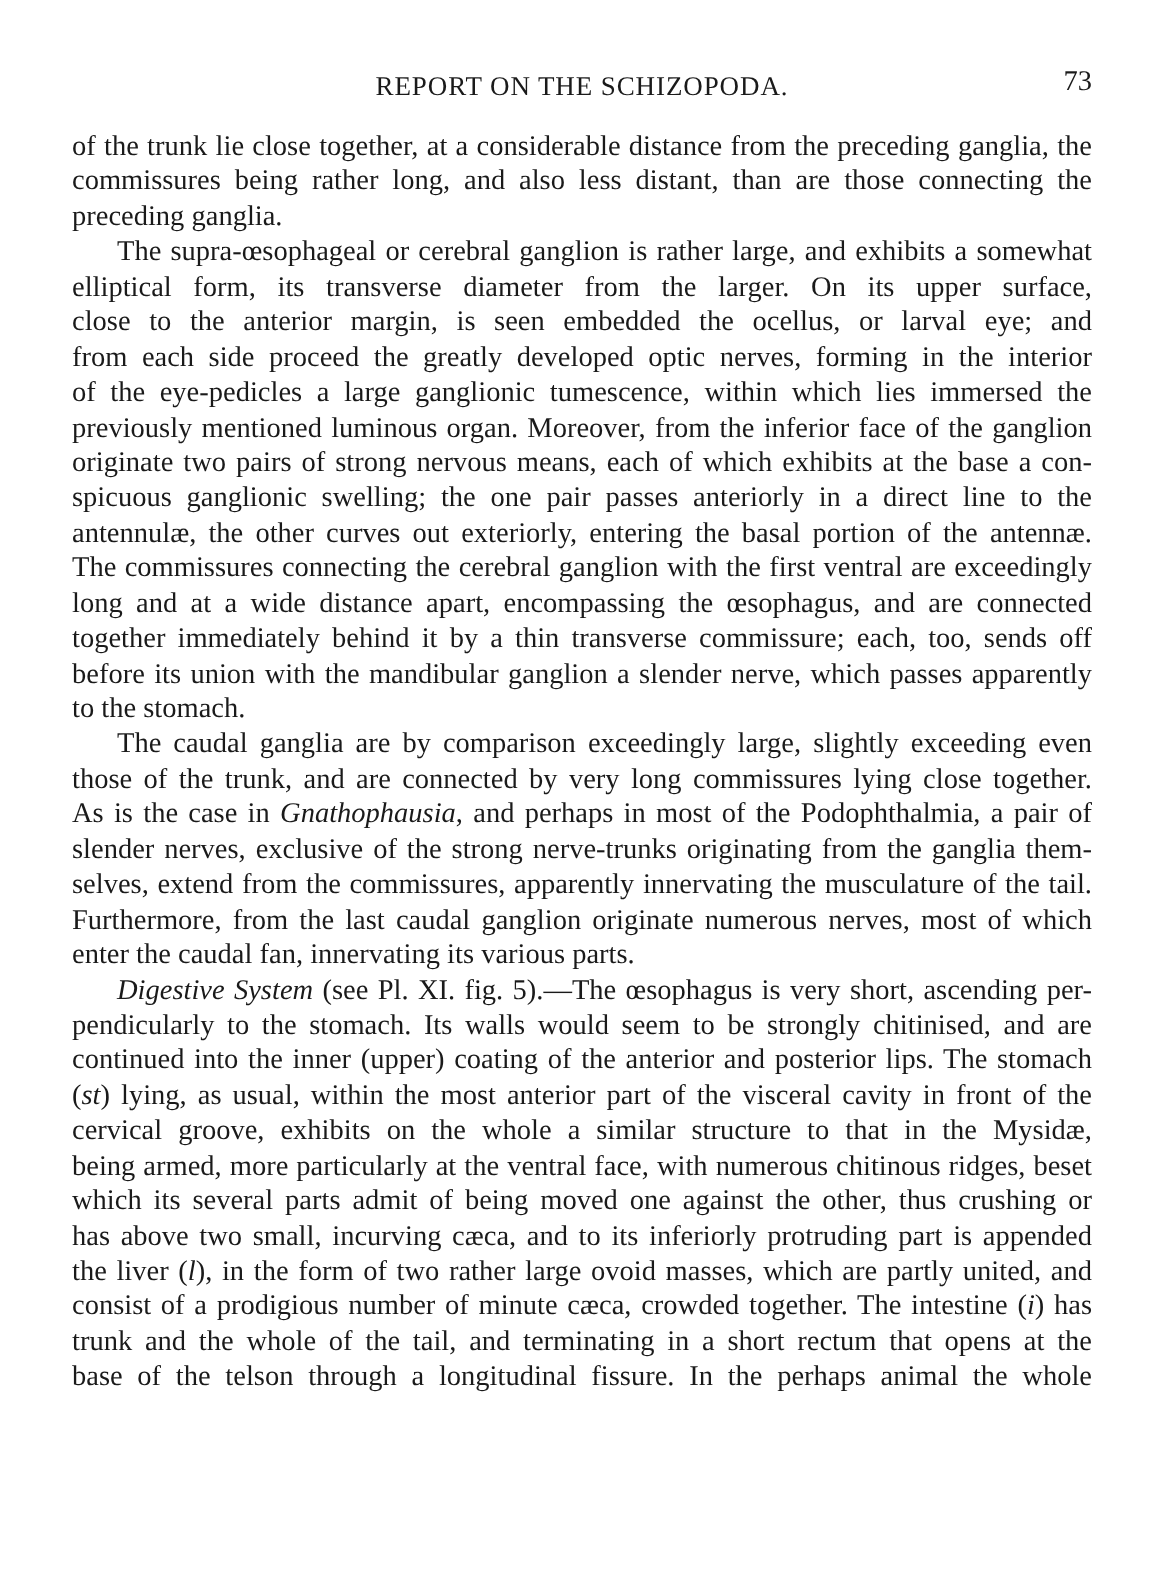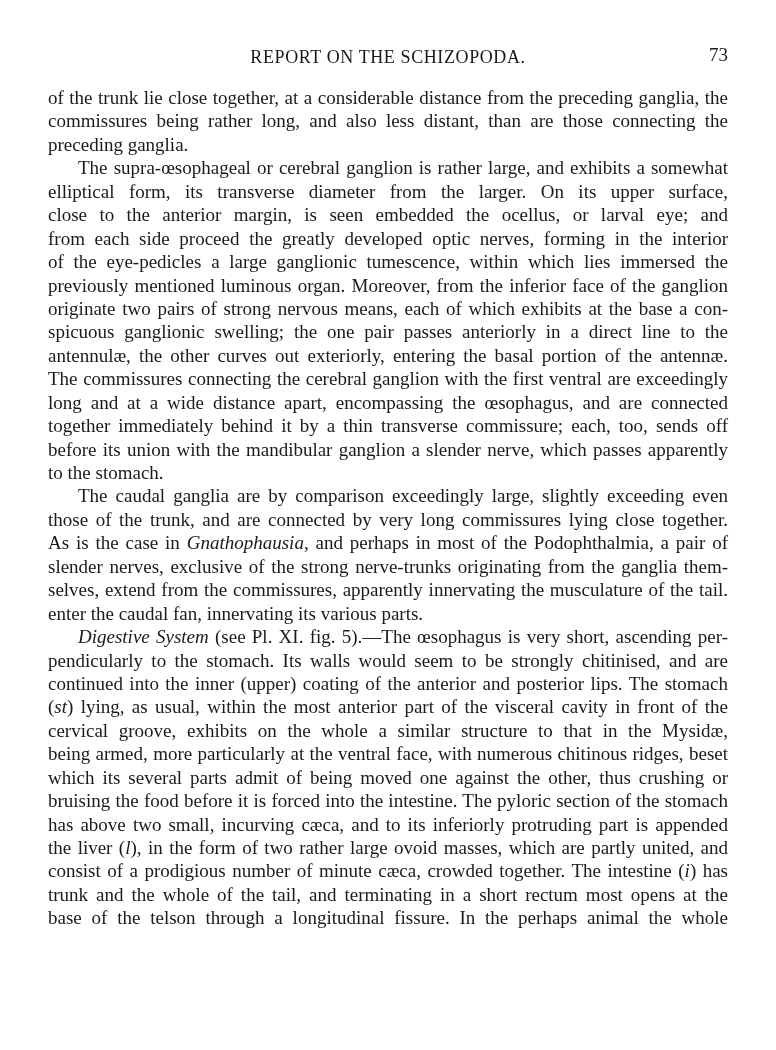--- a/index.html
+++ b/index.html
@@ -44,30 +44,30 @@
       <span class="line">together immediately behind it by a thin transverse commissure; each, too, sends off</span>
       <span class="line">before its union with the mandibular ganglion a slender nerve, which passes apparently</span>
       <span class="line last">to the stomach.</span>
     </div>
     <div class="para">
       <span class="line indent">The caudal ganglia are by comparison exceedingly large, slightly exceeding even</span>
       <span class="line">those of the trunk, and are connected by very long commissures lying close together.</span>
       <span class="line">As is the case in <i>Gnathophausia</i>, and perhaps in most of the Podophthalmia, a pair of</span>
       <span class="line">slender nerves, exclusive of the strong nerve-trunks originating from the ganglia them-</span>
       <span class="line">selves, extend from the commissures, apparently innervating the musculature of the tail.</span>
+      <span class="line">Furthermore, from the last caudal ganglion originate numerous nerves, most of which</span>
       <span class="line last">enter the caudal fan, innervating its various parts.</span>
     </div>
     <div class="para">
       <span class="line indent"><i>Digestive System</i> (see Pl. XI. fig. 5).—The œsophagus is very short, ascending per-</span>
       <span class="line">pendicularly to the stomach.  Its walls would seem to be strongly chitinised, and are</span>
       <span class="line">continued into the inner (upper) coating of the anterior and posterior lips.  The stomach</span>
       <span class="line">(<i>st</i>) lying, as usual, within the most anterior part of the visceral cavity in front of the</span>
       <span class="line">cervical groove, exhibits on the whole a similar structure to that in the Mysidæ,</span>
       <span class="line">being armed, more particularly at the ventral face, with numerous chitinous ridges, beset</span>
       <span class="line">which its several parts admit of being moved one against the other, thus crushing or</span>
-      <span class="line">bruising the food before it is forced into the intestine.  The pyloric section of the stomach</span>
       <span class="line">has above two small, incurving cæca, and to its inferiorly protruding part is appended</span>
       <span class="line">the liver (<i>l</i>), in the form of two rather large ovoid masses, which are partly united, and</span>
       <span class="line">consist of a prodigious number of minute cæca, crowded together.  The intestine (<i>i</i>) has</span>
-      <span class="line">trunk and the whole of the tail, and terminating in a short rectum most opens at the</span>
+      <span class="line">trunk and the whole of the tail, and terminating in a short rectum that opens at the</span>
       <span class="line">base of the telson through a longitudinal fissure.  In the perhaps animal the whole</span>
     </div>
   </div>
 
 </body></html>

